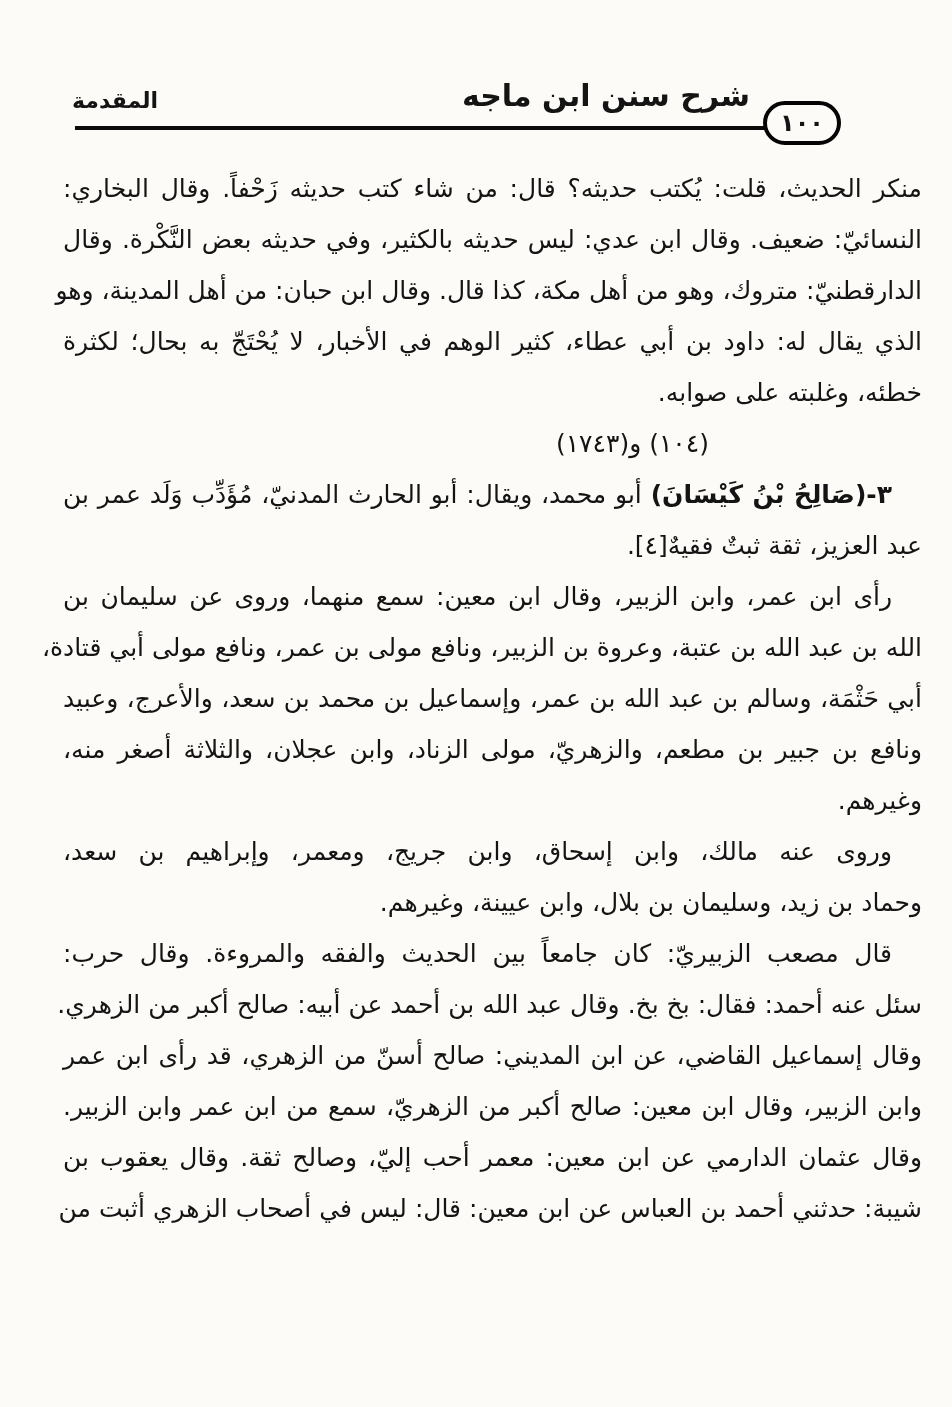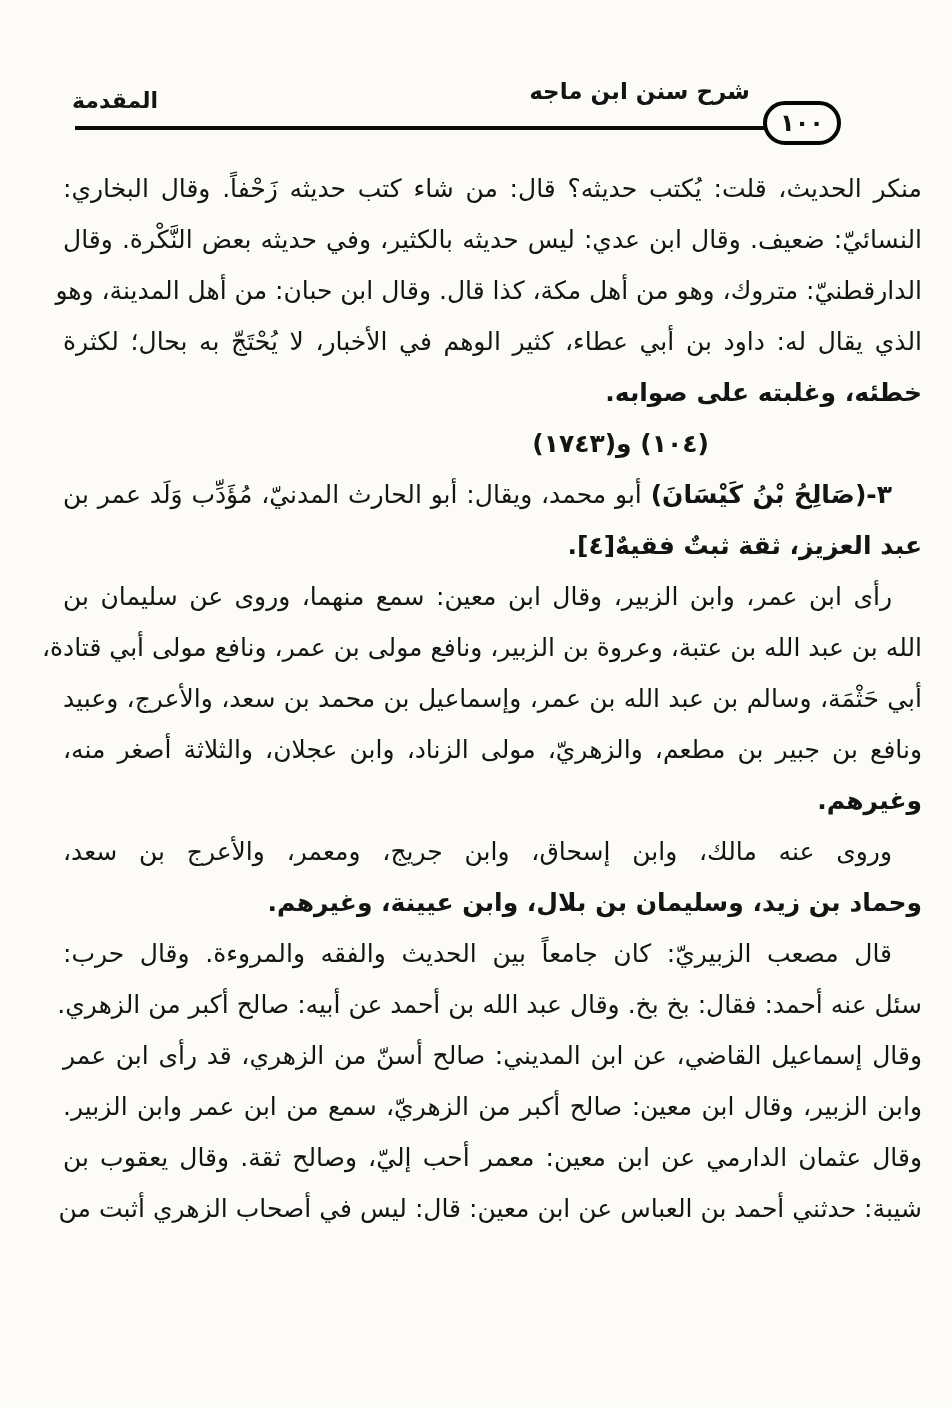--- a/index.html
+++ b/index.html
@@ -19,21 +19,21 @@
     top: 88px;
     left: 72px;
     font-size: 22px;
     font-weight: bold;
     white-space: nowrap;
   }
   .book-title {
     position: absolute;
     top: 78px;
     right: 202px;
-    font-size: 23px;
+    font-size: 30px;
     font-weight: bold;
     white-space: nowrap;
     margin-left: 20px;
   }
   .header-rule {
     position: absolute;
     top: 126px;
     left: 75px;
     width: 690px;
     height: 4px;
@@ -70,21 +70,20 @@
     font-size: 25px;
     white-space: nowrap;
   }
   .j {            
     text-align: justify;
     text-align-last: justify;
   }
   .end {          
     text-align: center;
     text-align-last: right;
-    font-weight: bold;
   }
   .ind { padding-right: 30px; }     
   .num { padding-right: 213px; }    
   .bold { font-weight: bold; }
 </style>
 </head>
 <body>
 
 <div class="page">
 
@@ -104,21 +103,21 @@
     <div class="line end num">(١٠٤) و(١٧٤٣)</div>
     <div class="line j ind">
       <span class="bold">٣-(صَالِحُ بْنُ كَيْسَانَ)</span><span> أبو محمد، ويقال: أبو الحارث المدنيّ، مُؤَدِّب وَلَد عمر بن</span>
     </div>
     <div class="line end">عبد العزيز، ثقة ثبتٌ فقيهٌ[٤].</div>
     <div class="line j ind">رأى ابن عمر، وابن الزبير، وقال ابن معين: سمع منهما، وروى عن سليمان بن</div>
     <div class="line j">الله بن عبد الله بن عتبة، وعروة بن الزبير، ونافع مولى بن عمر، ونافع مولى أبي قتادة،</div>
     <div class="line j">أبي حَثْمَة، وسالم بن عبد الله بن عمر، وإسماعيل بن محمد بن سعد، والأعرج، وعبيد</div>
     <div class="line j">ونافع بن جبير بن مطعم، والزهريّ، مولى الزناد، وابن عجلان، والثلاثة أصغر منه،</div>
     <div class="line end">وغيرهم.</div>
-    <div class="line j ind">وروى عنه مالك، وابن إسحاق، وابن جريج، ومعمر، والأعرج بن سعد،</div>
+    <div class="line j ind">وروى عنه مالك، وابن إسحاق، وابن جريج، ومعمر، وإبراهيم بن سعد،</div>
     <div class="line end">وحماد بن زيد، وسليمان بن بلال، وابن عيينة، وغيرهم.</div>
     <div class="line j ind">قال مصعب الزبيريّ: كان جامعاً بين الحديث والفقه والمروءة. وقال حرب:</div>
     <div class="line j">سئل عنه أحمد: فقال: بخ بخ. وقال عبد الله بن أحمد عن أبيه: صالح أكبر من الزهري.</div>
     <div class="line j">وقال إسماعيل القاضي، عن ابن المديني: صالح أسنّ من الزهري، قد رأى ابن عمر</div>
     <div class="line j">وابن الزبير، وقال ابن معين: صالح أكبر من الزهريّ، سمع من ابن عمر وابن الزبير.</div>
     <div class="line j">وقال عثمان الدارمي عن ابن معين: معمر أحب إليّ، وصالح ثقة. وقال يعقوب بن</div>
     <div class="line j">شيبة: حدثني أحمد بن العباس عن ابن معين: قال: ليس في أصحاب الزهري أثبت من</div>
   </div>
 
 </div>

